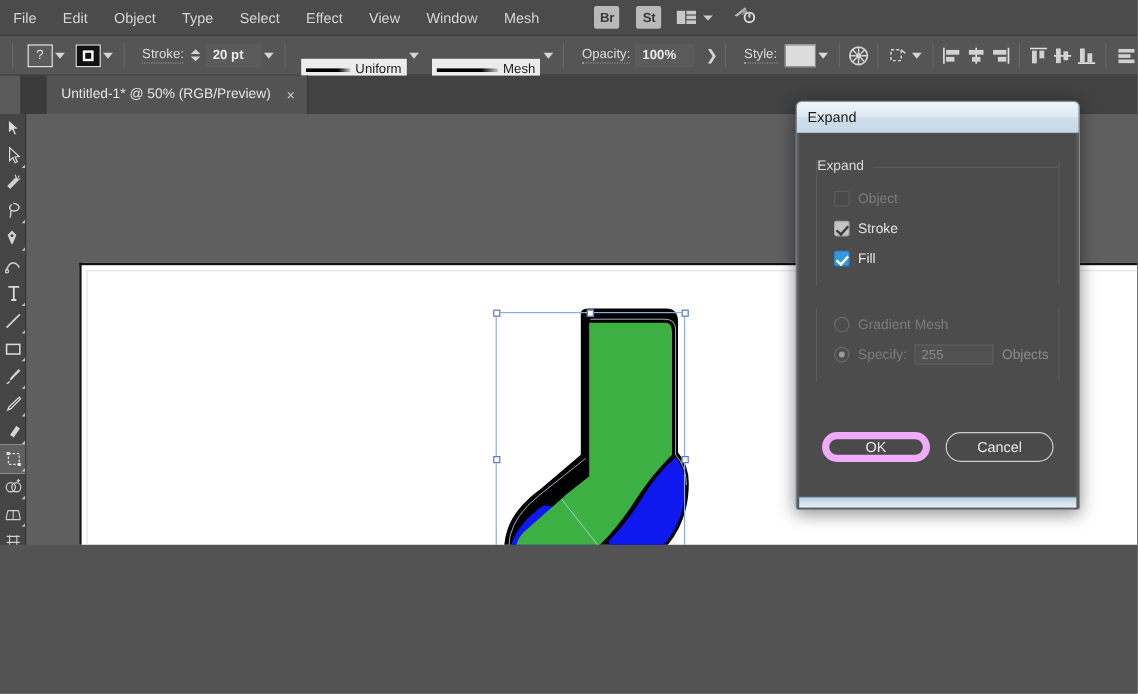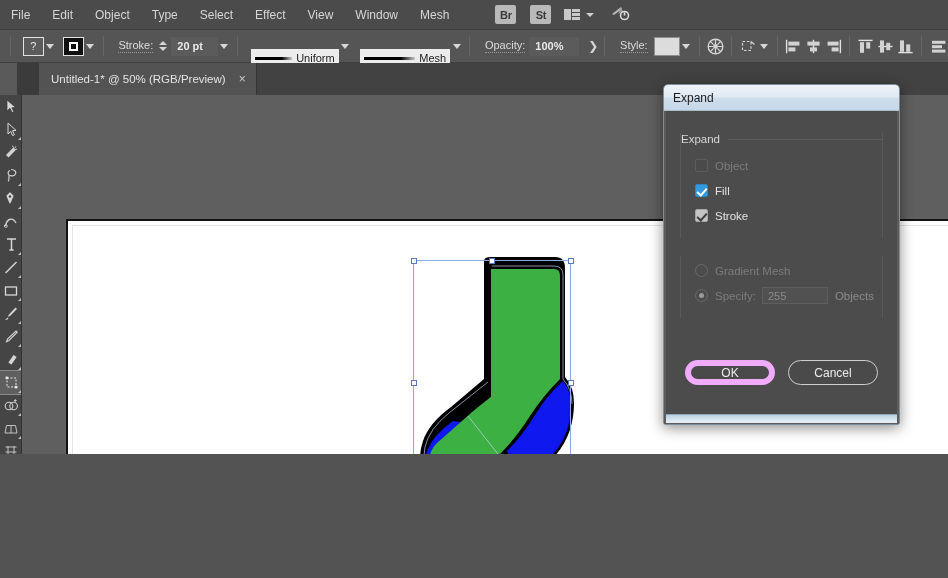--- a/index.html
+++ b/index.html
@@ -800,27 +800,27 @@
           <span class="gline"></span>
         </div>
         <div class="group-body">
 
           <div class="row disabled">
             <span class="cbox off"></span>
             <span class="lab">Object</span>
           </div>
 
           <div class="row">
+            <span class="cbox on-gray"></span>
+            <span class="lab">Stroke</span>
+          </div>
+
+          <div class="row">
             <span class="cbox on-blue"></span>
             <span class="lab">Fill</span>
-          </div>
-
-          <div class="row">
-            <span class="cbox on-gray"></span>
-            <span class="lab">Stroke</span>
           </div>
 
         </div>
       </div>
 
       <div class="group" style="margin-top:18px">
         <div class="group-body">
 
           <div class="row disabled">
             <span class="radio"></span>

